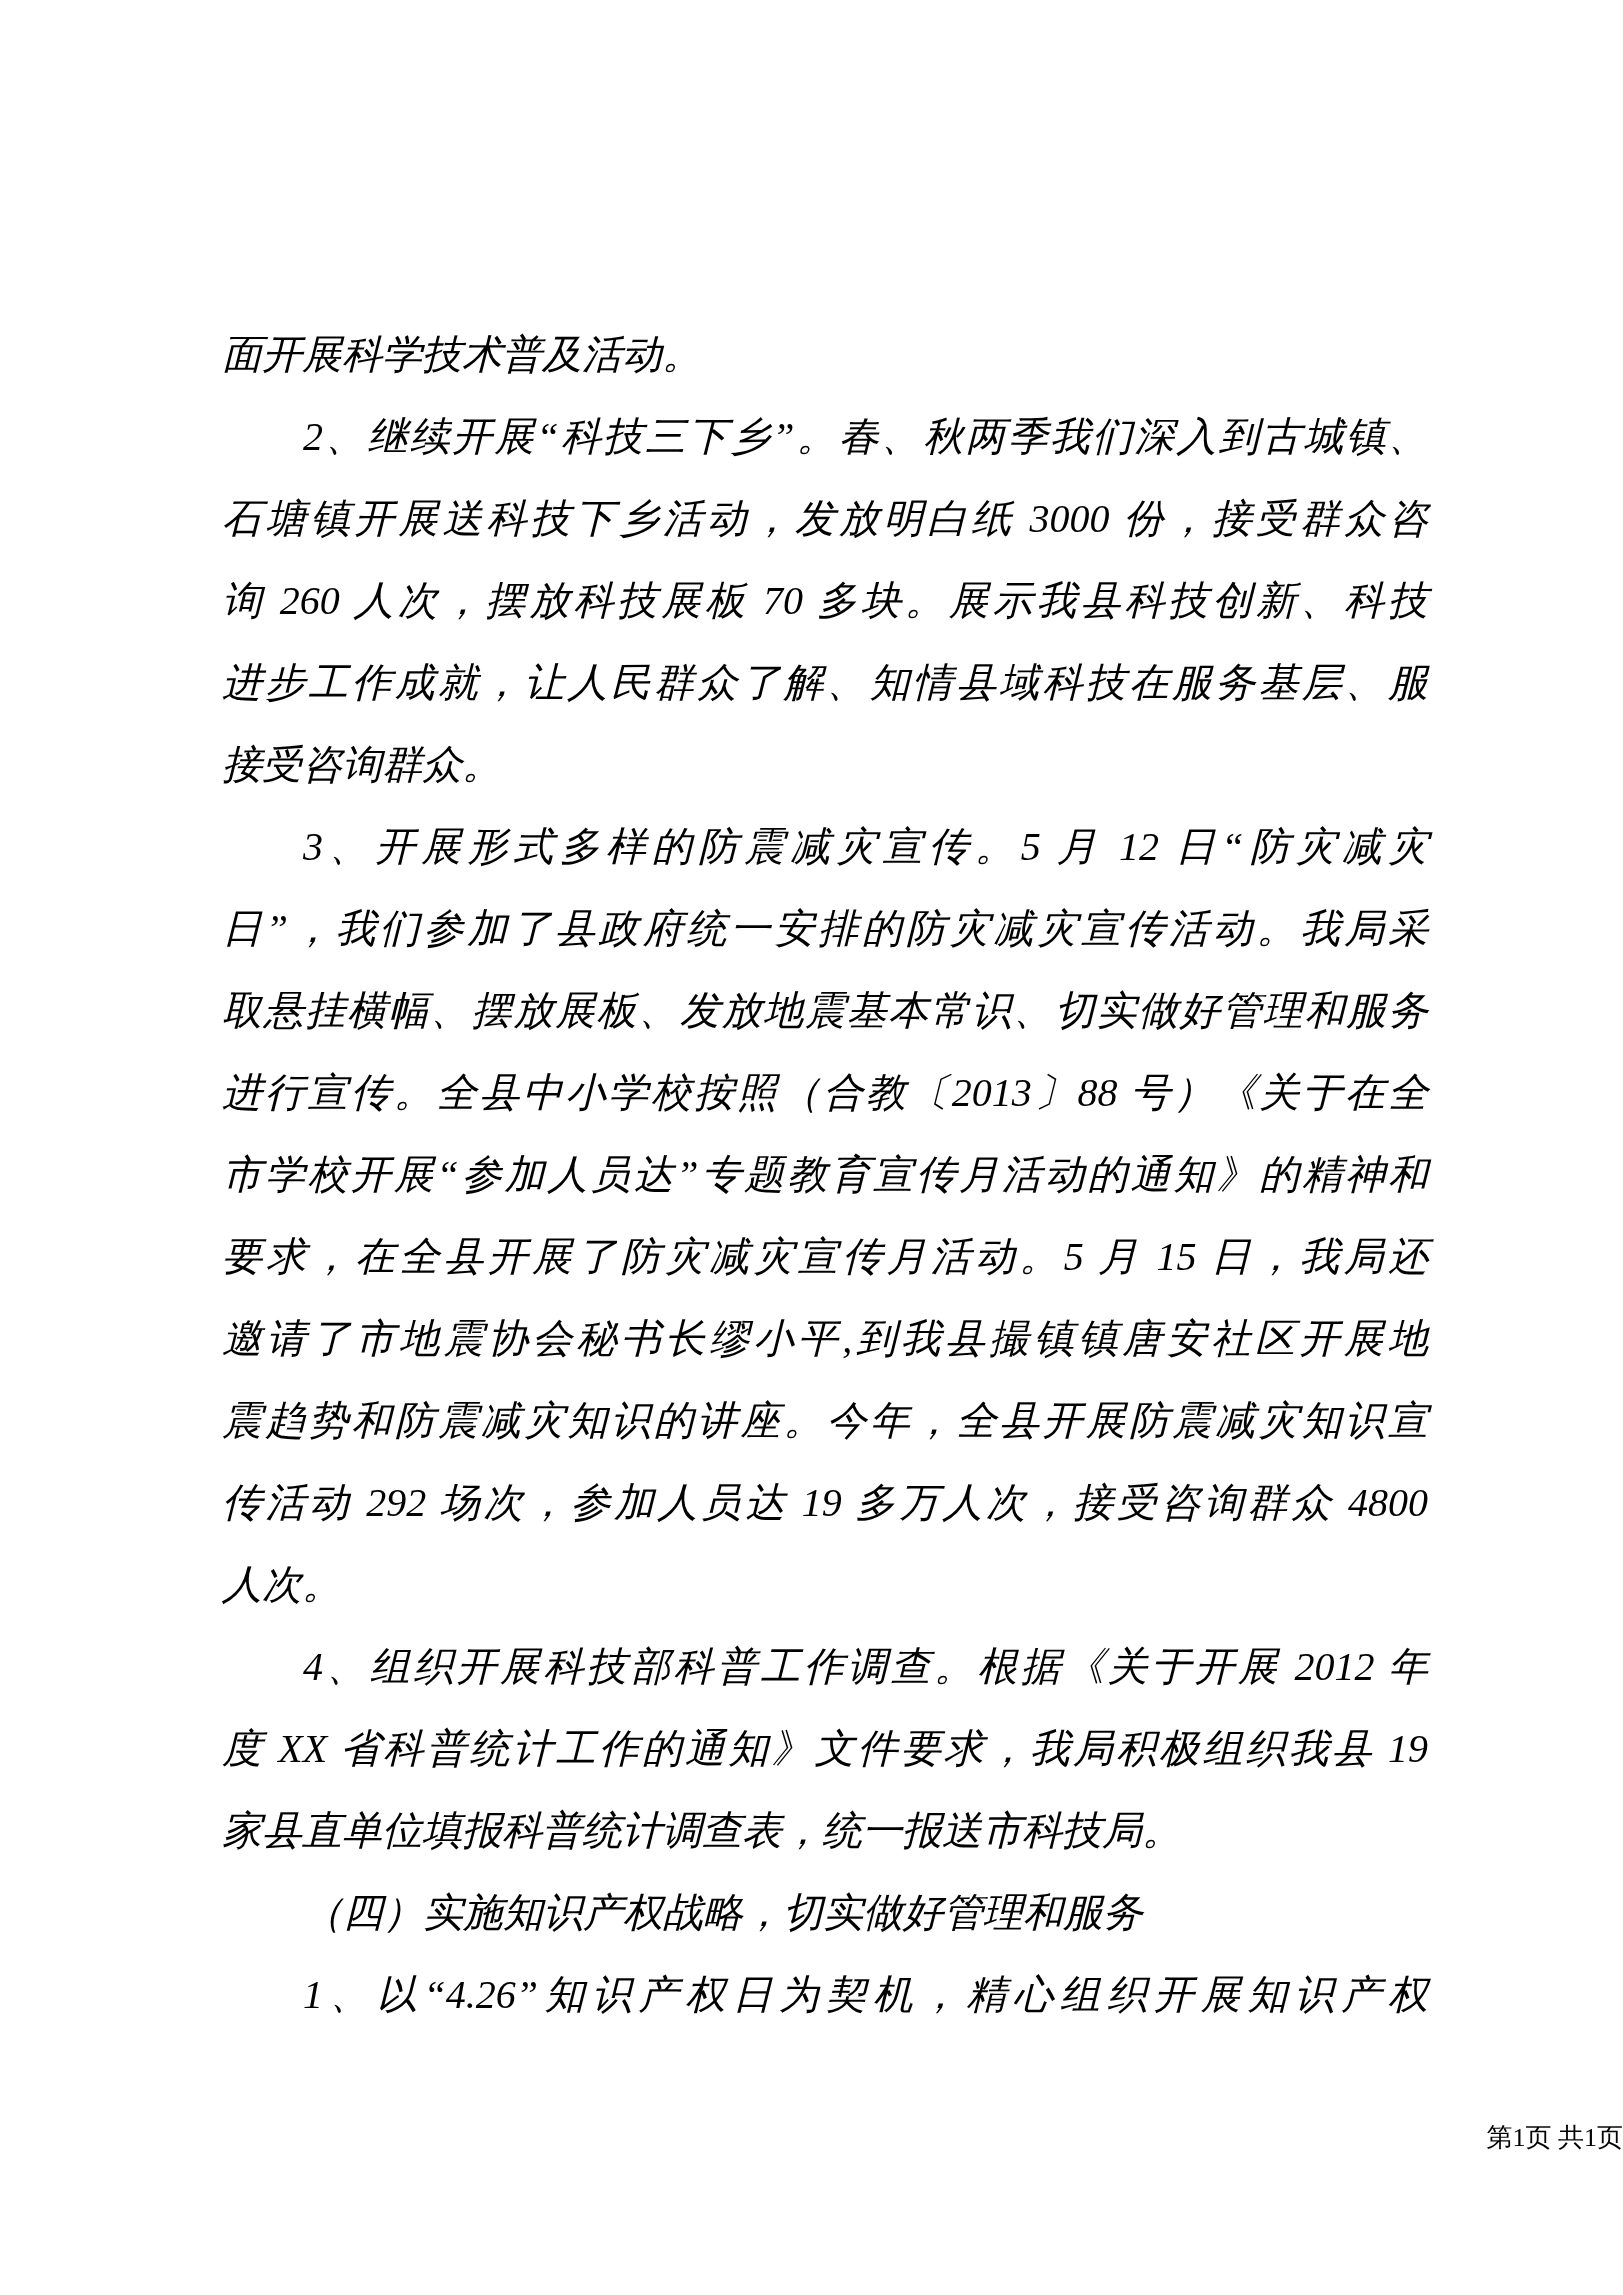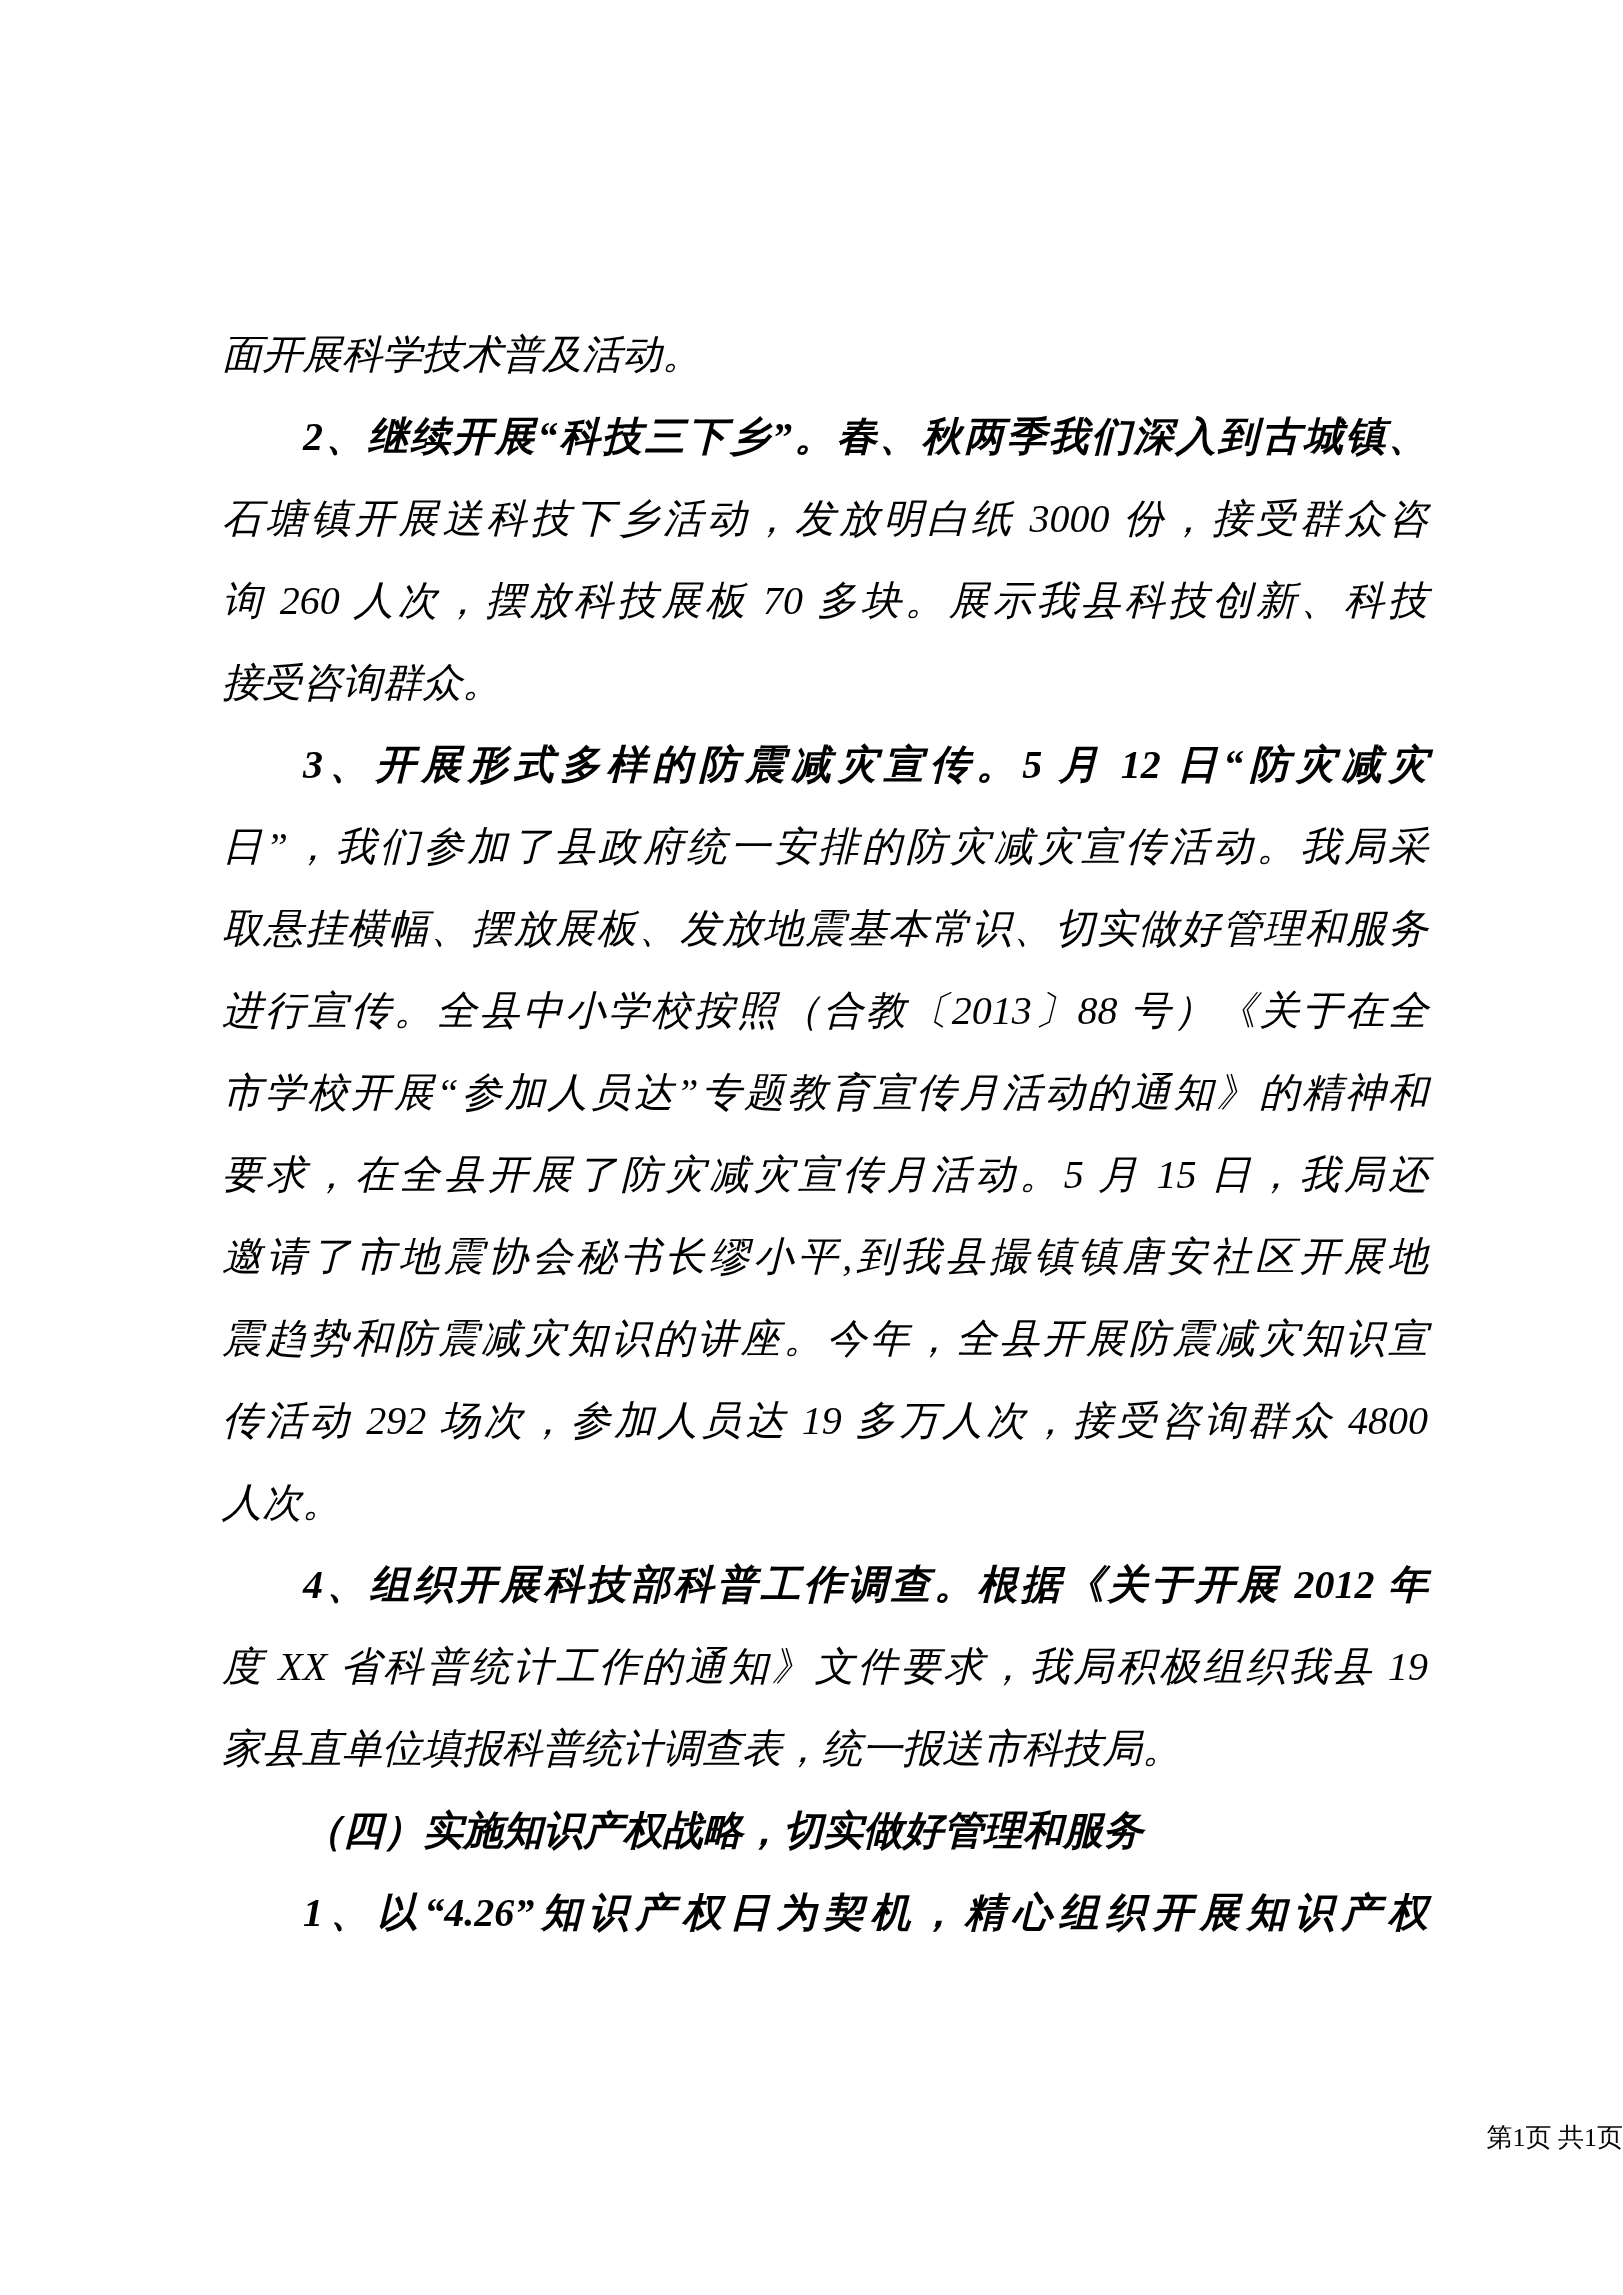--- a/index.html
+++ b/index.html
@@ -33,21 +33,20 @@
     white-space: normal;
   }
   .line.just {
     text-align-last: justify;
   }
   .line.nojust {
     text-align-last: left;
   }
   .line.indent {
     text-indent: 81px;
-    font-weight: bold;
   }
   .footer {
     position: absolute;
     top: 2121px;
     left: 0;
     width: 100%;
     box-sizing: border-box;
     padding-left: 73px;
     text-align: right;
     font-size: 26px;
@@ -59,20 +58,21 @@
 </head>
 <body>
 
 <div class="page">
   <div class="text-block">
     <div id="lines">
         <div class="line nojust">面开展科学技术普及活动。</div>
         <div class="line just indent">2、继续开展“科技三下乡”。春、秋两季我们深入到古城镇、</div>
         <div class="line just">石塘镇开展送科技下乡活动，发放明白纸 3000 份，接受群众咨</div>
         <div class="line just">询 260 人次，摆放科技展板 70 多块。展示我县科技创新、科技</div>
+        <div class="line just">进步工作成就，让人民群众了解、知情县域科技在服务基层、服</div>
         <div class="line nojust">接受咨询群众。</div>
         <div class="line just indent">3、开展形式多样的防震减灾宣传。5 月 12 日“防灾减灾</div>
         <div class="line just">日”，我们参加了县政府统一安排的防灾减灾宣传活动。我局采</div>
         <div class="line just">取悬挂横幅、摆放展板、发放地震基本常识、切实做好管理和服务</div>
         <div class="line just">进行宣传。全县中小学校按照（合教〔2013〕88 号）《关于在全</div>
         <div class="line just">市学校开展“参加人员达”专题教育宣传月活动的通知》的精神和</div>
         <div class="line just">要求，在全县开展了防灾减灾宣传月活动。5 月 15 日，我局还</div>
         <div class="line just">邀请了市地震协会秘书长缪小平,到我县撮镇镇唐安社区开展地</div>
         <div class="line just">震趋势和防震减灾知识的讲座。今年，全县开展防震减灾知识宣</div>
         <div class="line just">传活动 292 场次，参加人员达 19 多万人次，接受咨询群众 4800</div>

